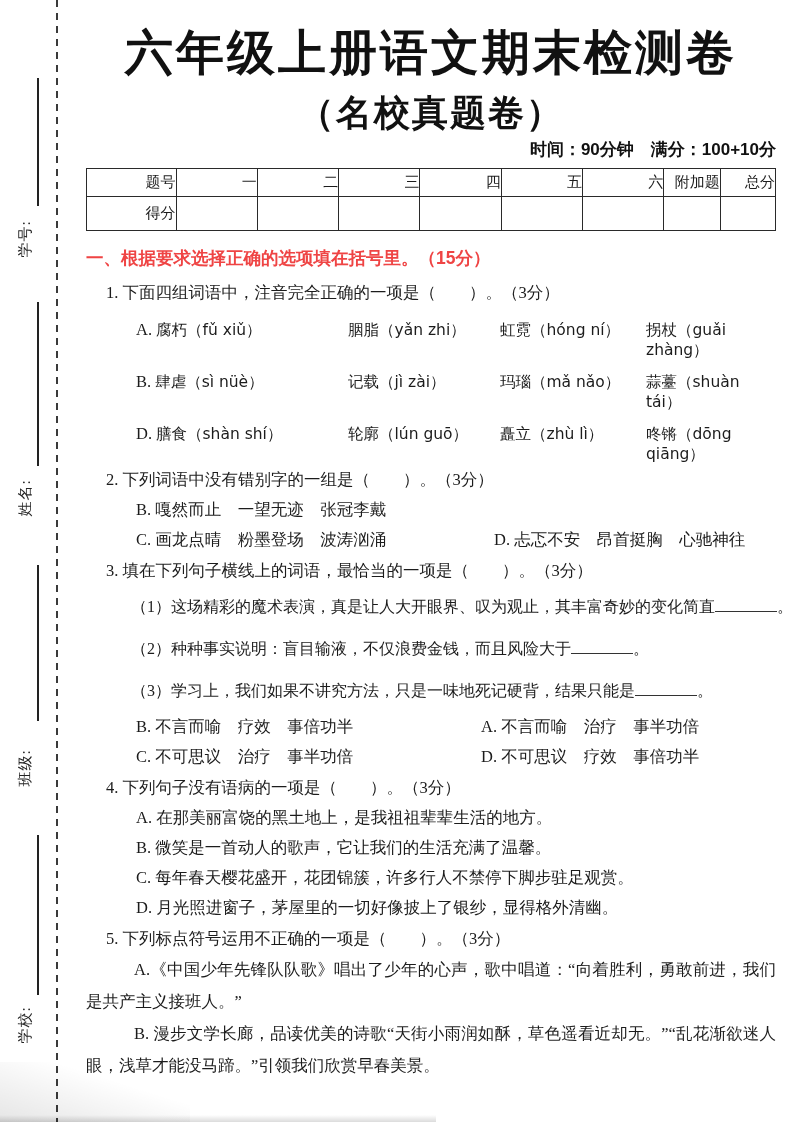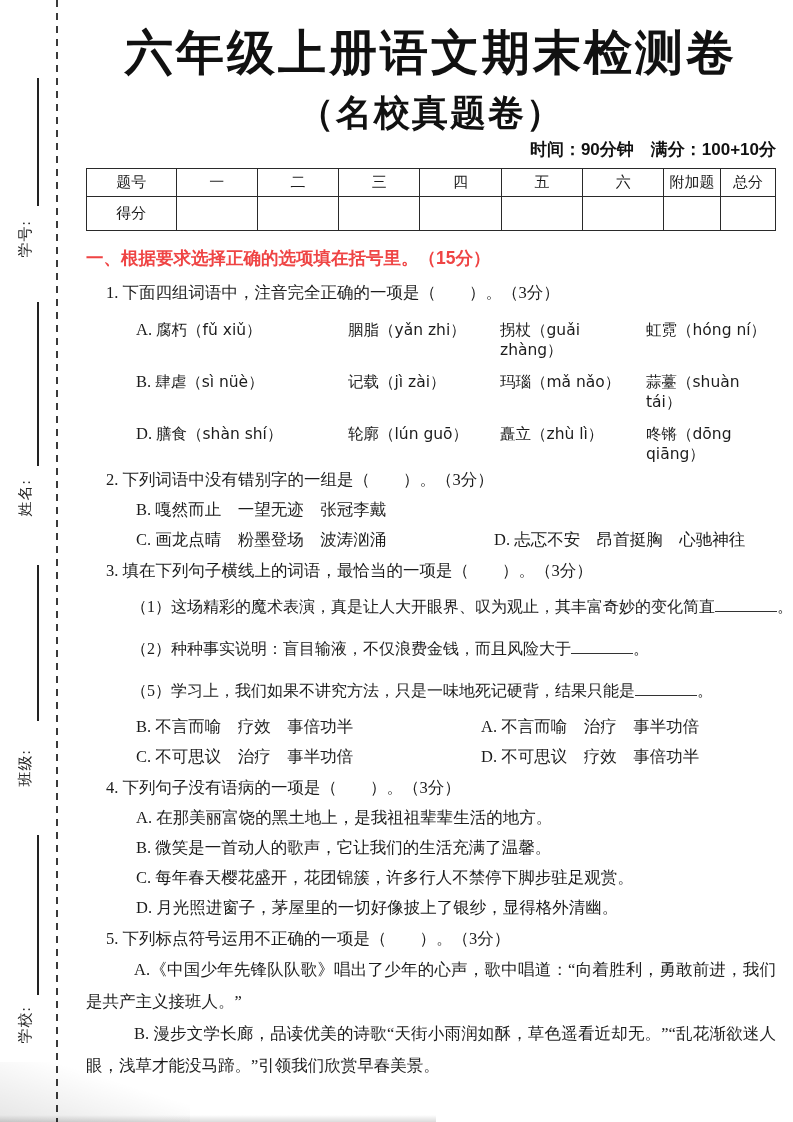--- a/index.html
+++ b/index.html
@@ -30,21 +30,21 @@
   }
   .info{
     text-align:right;font-family:"Liberation Sans",sans-serif;
     font-weight:700;font-size:17px;line-height:24px;color:#111;
   }
   table.score{
     margin-top:6px;width:100%;border-collapse:collapse;table-layout:fixed;
   }
   table.score th,table.score td{
     border:1.6px solid #2a2a2a;font-weight:normal;font-size:15px;
-    text-align:center;padding:0;
+    text-align:right;padding:0;
   }
   table.score th{height:27px;}
   table.score td{height:33px;}
   col.c0{width:13%;} col.cn{width:11.8%;} col.cf{width:8.2%;} col.cz{width:8%;}
   .sec-heading{
     margin-top:12px;font-family:"Liberation Sans",sans-serif;font-weight:700;
     font-size:17.5px;line-height:30px;color:#ef4444;
   }
   .stem{font-size:16.5px;line-height:31px;padding-left:20px;}
   .opt-line{font-size:16.5px;line-height:30px;padding-left:50px;}
@@ -140,22 +140,22 @@
       </tr>
     </tbody>
       </table>
 
     <div class="sec-heading">一、根据要求选择正确的选项填在括号里。（15分）</div>
 
     <div class="stem" style="margin-top:4px;">1. 下面四组词语中，注音完全正确的一项是（　　）。（3分）</div>
     <div class="q1-row">
       <span><span class="ol">A.</span><span class="pyt">腐朽（fǔ xiǔ）</span></span>
       <span class="pyt">胭脂（yǎn zhi）</span>
+      <span class="pyt">虹霓（hóng ní）</span>
       <span class="pyt">拐杖（guǎi zhàng）</span>
-      <span class="pyt">虹霓（hóng ní）</span>
     </div>
     <div class="q1-row">
       <span><span class="ol">B.</span><span class="pyt">肆虐（sì nüè）</span></span>
       <span class="pyt">记载（jì zài）</span>
       <span class="pyt">玛瑙（mǎ nǎo）</span>
       <span class="pyt">蒜薹（shuàn tái）</span>
     </div>
     <div class="q1-row">
       <span><span class="ol">D.</span><span class="pyt">膳食（shàn shí）</span></span>
       <span class="pyt">轮廓（lún guō）</span>
@@ -173,21 +173,21 @@
     </div>
 
     <div class="stem">3. 填在下列句子横线上的词语，最恰当的一项是（　　）。（3分）</div>
     <div class="sub">
       <span>（1）这场精彩的魔术表演，真是让人大开眼界、叹为观止，其丰富奇妙的变化简直</span><span class="blank"></span><span>。</span>
     </div>
     <div class="sub">
       <span>（2）种种事实说明：盲目输液，不仅浪费金钱，而且风险大于</span><span class="blank"></span><span>。</span>
     </div>
     <div class="sub">
-      <span>（5）学习上，我们如果不讲究方法，只是一味地死记硬背，结果只能是</span><span class="blank"></span><span>。</span>
+      <span>（3）学习上，我们如果不讲究方法，只是一味地死记硬背，结果只能是</span><span class="blank"></span><span>。</span>
     </div>
     <div class="q-grid2b">
       <span>B. 不言而喻　疗效　事倍功半</span>
       <span>A. 不言而喻　治疗　事半功倍</span>
     </div>
     <div class="q-grid2b">
       <span>C. 不可思议　治疗　事半功倍</span>
       <span>D. 不可思议　疗效　事倍功半</span>
     </div>
 

